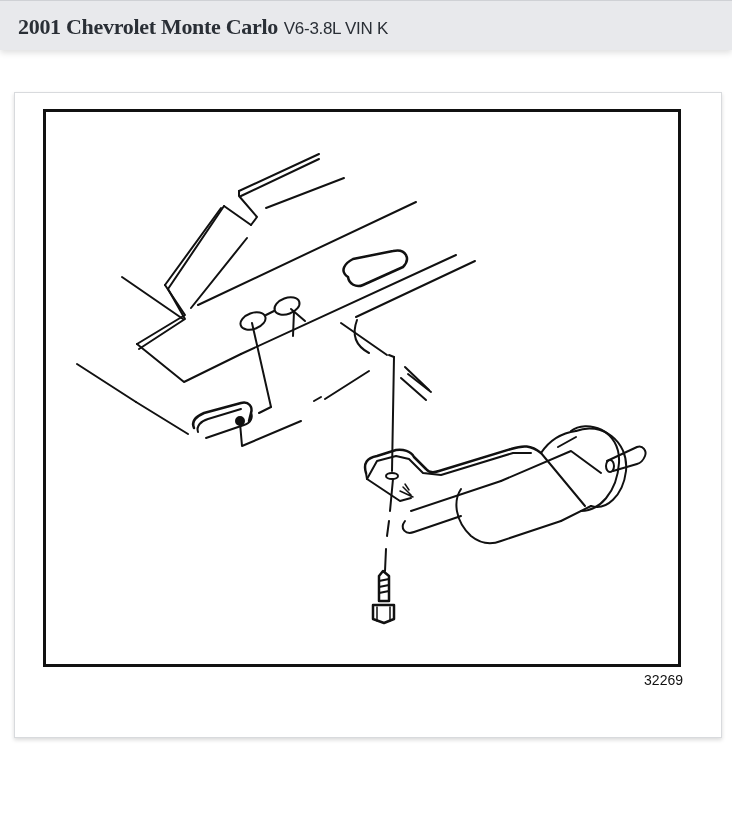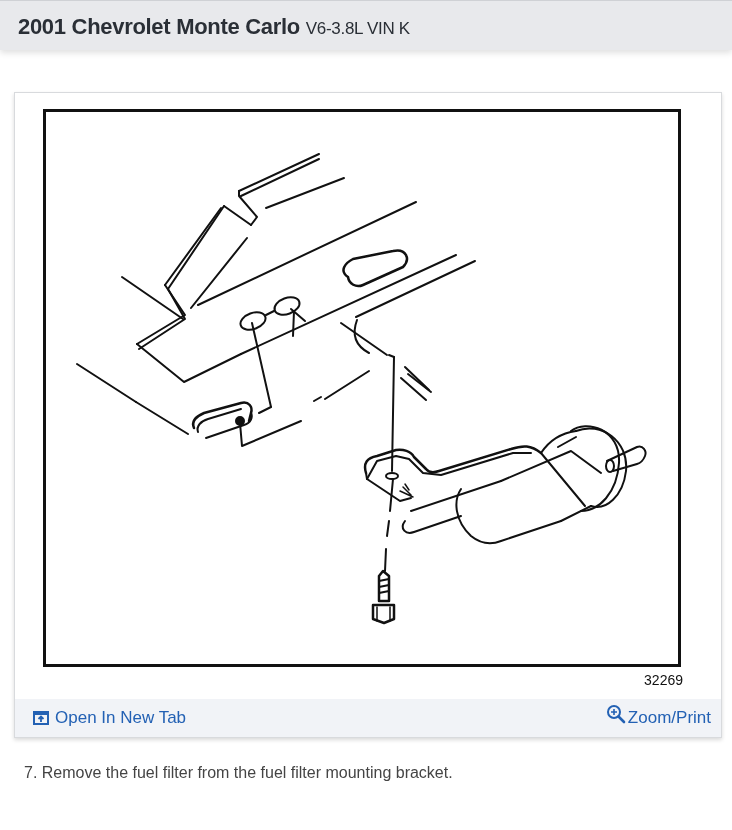--- a/index.html
+++ b/index.html
@@ -3,21 +3,21 @@
 <meta charset="utf-8">
 <style>
   html, body { margin: 0; padding: 0; background: #ffffff; }
   body { width: 732px; height: 830px; position: relative; overflow: hidden;
          font-family: "Liberation Sans", "DejaVu Sans", sans-serif; }
   .header { position: absolute; left: 0; top: 0; width: 732px; height: 50px;
             background: #e8e9ec; border-top: 1px solid #cfd1d5;
             box-shadow: 0 3px 6px rgba(0,0,0,0.12); box-sizing: border-box; }
   .header .title { position: absolute; left: 18px; top: 13px; font-size: 22px;
             color: #2a2f36; letter-spacing: -0.3px; white-space: nowrap; }
-  .header .title b { font-weight: bold; }
+  .header .title b { font-weight: bold; font-family: Liberation Serif, serif; }
   .header .title span.sub { font-weight: normal; font-size: 17px; }
   .card { position: absolute; left: 14px; top: 92px; width: 708px; height: 646px;
           background: #ffffff; border: 1px solid #d8dadd; box-sizing: border-box;
           box-shadow: 0 2px 4px rgba(0,0,0,0.15); padding-left: 20px; }
   .figure { position: absolute; left: 28px; top: 16px; width: 638px; height: 558px;
             border: 3px solid #111; box-sizing: border-box; background: #fff; }
   .figure svg { position: absolute; left: 0; top: 0; }
   .fig-number { position: absolute; right: 38px; top: 579px; font-size: 14px; color: #111; }
   .card-footer { position: absolute; left: 0; bottom: 0; width: 100%; height: 38px;
                  background: #f1f3f7; }
@@ -118,35 +118,16 @@
 
         <path d="M382 570 L388 575 L388 600 L378 600 L378 575 Z" stroke-width="2.5"></path>
         <path d="M378 580 L388 578 M378 586 L388 584 M378 592 L388 590"></path>
         <path d="M372 604 L393 604 L393 618 L383 622 L372 618 Z" stroke-width="2.5"></path>
         <path d="M376 606 L376 620 M389 606 L389 620" stroke-width="1.5"></path>
       </g>
     </svg>
   </div>
   <div class="fig-number">32269</div>
 
-  <div class="card-footer">
-    <div class="footer-link open-link">
-      <svg width="16" height="14" viewBox="0 0 16 14">
-        <rect x="1" y="1" width="14" height="12" fill="none" stroke="#2361b4" stroke-width="2"></rect>
-        <rect x="1" y="1" width="14" height="3" fill="#2361b4"></rect>
-        <path d="M8 11 L8 6 M5.5 8 L8 5.5 L10.5 8" fill="none" stroke="#2361b4" stroke-width="1.8"></path>
-      </svg>
-      <span>Open In New Tab</span>
-    </div>
-    <div class="footer-link zoom-link">
-      <svg width="20" height="22" viewBox="0 0 20 22" style="margin-right:2px;align-self:flex-start">
-        <circle cx="8" cy="8" r="6" fill="none" stroke="#2361b4" stroke-width="2"></circle>
-        <path d="M8 5 L8 11 M5 8 L11 8" stroke="#2361b4" stroke-width="1.6"></path>
-        <path d="M12.5 12.5 L18 18" stroke="#2361b4" stroke-width="2.6" stroke-linecap="round"></path>
-      </svg>
-      <span style="margin-top:4px">Zoom/Print</span>
-    </div>
-  </div>
 </div>
 
 <div class="steps">
-  <div>7. Remove the fuel filter from the fuel filter mounting bracket.</div>
 </div>
 
 </body></html>

